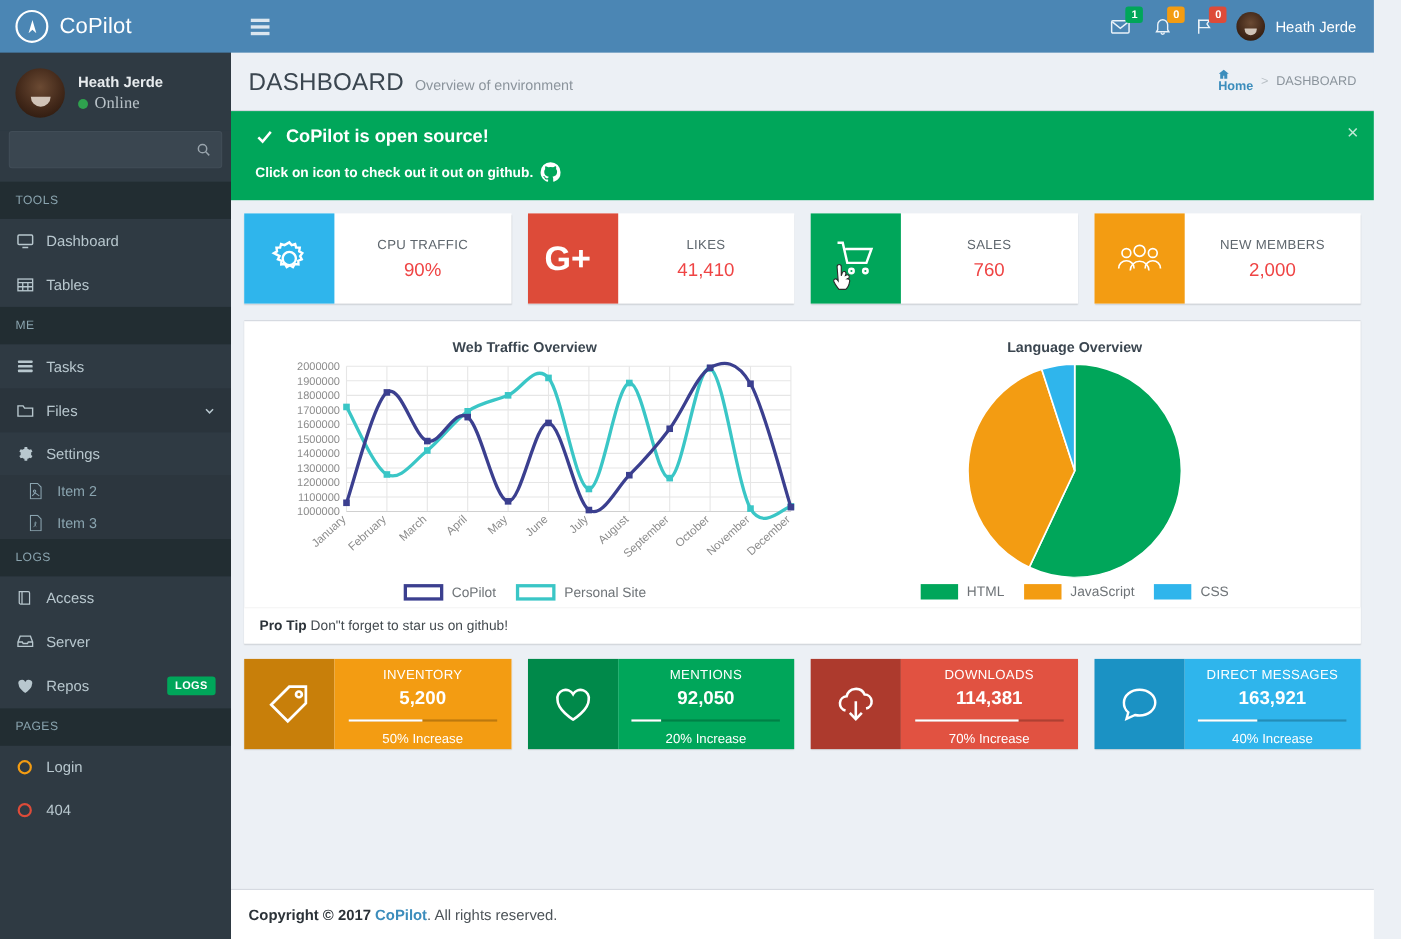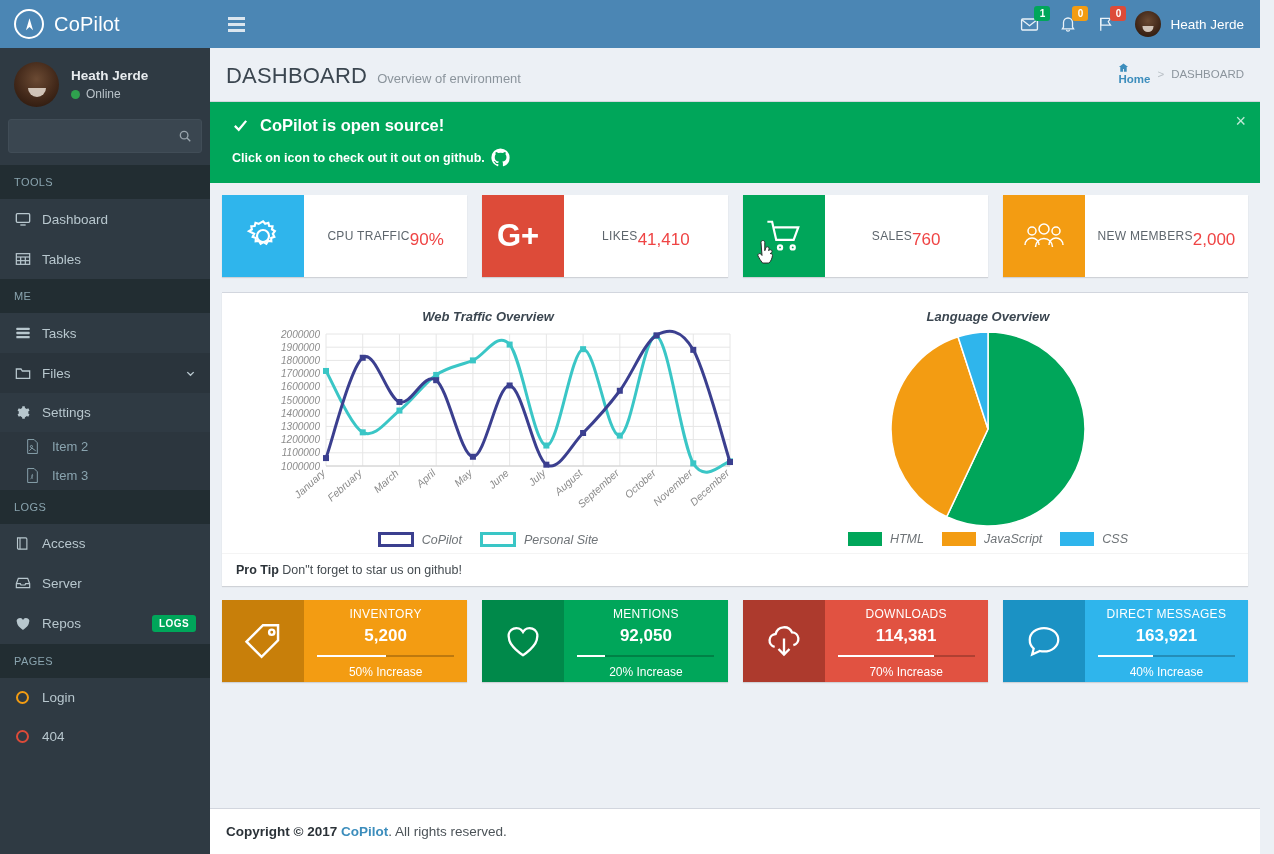--- a/index.html
+++ b/index.html
@@ -37,21 +37,21 @@
   .avatar-lg {
     width: 45px; height: 45px; border-radius: 50%;
     background: radial-gradient(circle at 50% 38%, #6b4a33 0%, #43291a 55%, #241309 100%);
     position: relative; overflow: hidden; flex: none;
   }
   .avatar-lg:after {
     content:""; position:absolute; left:50%; top:58%; width:18px; height:9px;
     transform: translateX(-50%); border-radius: 0 0 10px 10px; background: #e8ddd2; opacity:.85;
   }
   .user-name { color: #e7ebee; font-size: 13.5px; font-weight: bold; }
-  .user-status { color: #b9c2c8; font-size: 12px; display:flex; align-items:center; gap:6px; margin-top:4px;}
+  .user-status { color: #b9c2c8; font-size: 15px; display:flex; align-items:center; gap:6px; margin-top:4px;font-family:Liberation Serif, serif;}
   .dot-online { width: 9px; height: 9px; border-radius: 50%; background: #2fa14e; display:inline-block; }
 
   .search-wrap { padding: 0 8px 12px 8px; background: #2f3a43; }
   .search-box {
     position: relative; height: 34px;
     background: #3a4650; border: 1px solid #414d57; border-radius: 3px;
   }
   .search-box input {
     width: 100%; height: 100%; background: transparent; border: 0; outline: none;
     color: #cfd6db; font-size: 12px; padding: 0 34px 0 10px;
@@ -141,30 +141,30 @@
   
   .row-boxes { display: flex; gap: 15px; }
   .info-box {
     flex: 1; background: #fff; height: 82px; display: flex; align-items: stretch;
     box-shadow: 0 1px 1px rgba(0,0,0,.12);
   }
   .info-icon {
     width: 82px; min-width: 82px; display:flex; align-items:center; justify-content:center;
     color: #fff;
   }
-  .info-content { flex:1; display:flex; align-items:center; justify-content:center; padding: 0 6px;}
+  .info-content { flex:1; display:flex; flex-direction:column; align-items:center; justify-content:center; padding: 0 6px;}
   .info-text { font-size: 12px; color: #5e666d; letter-spacing: .3px; }
   .info-number { font-size: 17px; font-weight: normal; color: #ef4444; margin-top: 7px; }
 
   
   .box {
     background: #fff; margin-top: 15px; box-shadow: 0 1px 1px rgba(0,0,0,.12);
     border-top: 1px solid #d2d6de;
   }
-  .chart-row { display: flex; padding: 10px 10px 6px 16px; font-style: italic; }
+  .chart-row { display: flex; padding: 10px 10px 6px 5px; }
   .chart-half { flex: 1; position: relative; }
   .chart-title { text-align:center; font-size: 13px; font-weight:bold; color:#3b4650; margin: 6px 0 2px 0;}
   .legend { display:flex; justify-content:center; gap: 18px; margin-top: 6px; }
   .legend-item { display:flex; align-items:center; gap: 8px; font-size: 12.5px; color:#6f7478; }
   .legend-swatch-line { width: 36px; height: 15px; border: 3px solid #000; background:#fff; }
   .legend-swatch-fill { width: 34px; height: 14px; }
   .pro-tip {
     border-top: 1px solid #f4f4f4; padding: 9px 14px; font-size: 12.5px; color:#444b50;
     background:#fff;
   }

